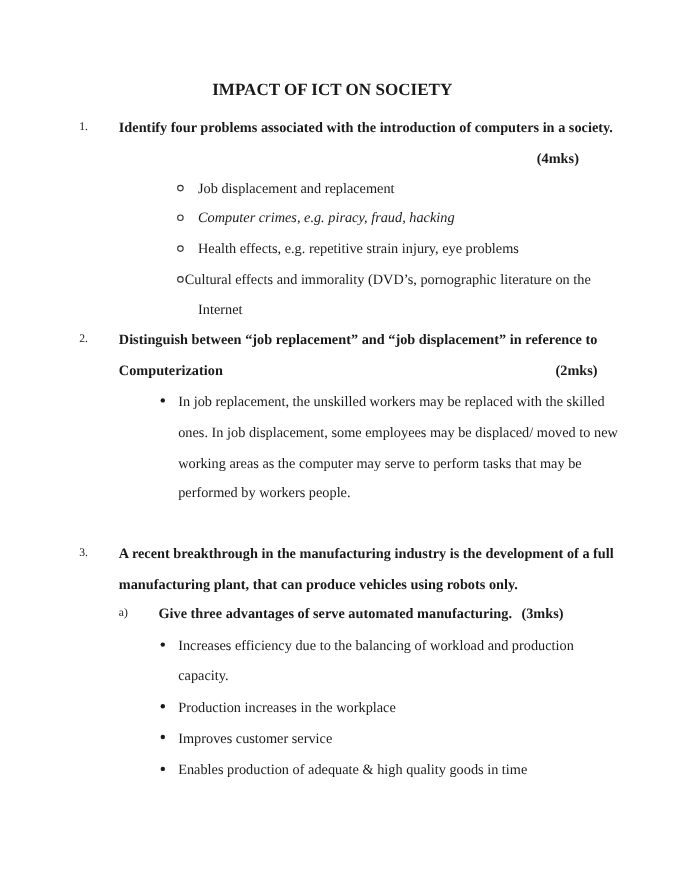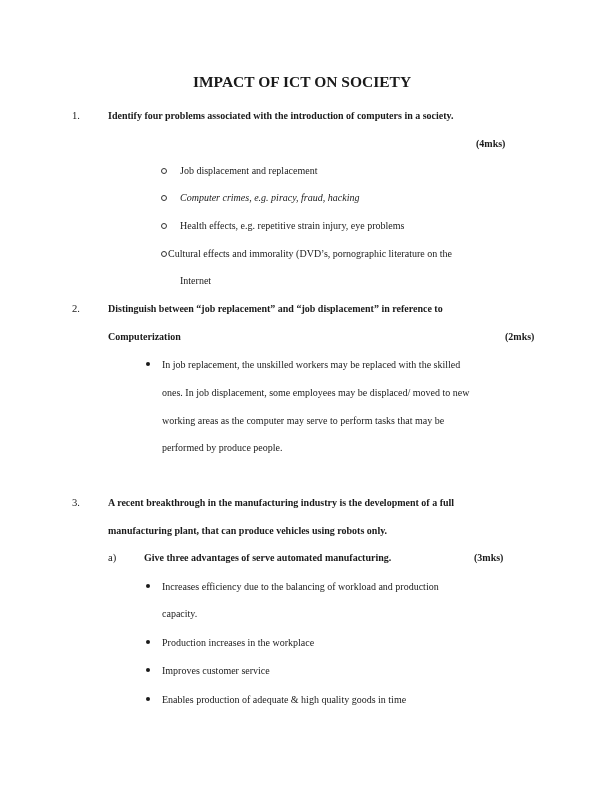--- a/index.html
+++ b/index.html
@@ -1,36 +1,36 @@
 <!DOCTYPE html>
 <html><head>
 <meta charset="utf-8">
 <style>
   html, body { margin:0; padding:0; background:#ffffff; }
   body { width:612px; height:792px; position:relative; overflow:hidden;
          font-family:"Liberation Serif", "DejaVu Serif", serif; color:#1a1a1a; }
-  .ln { position:absolute; white-space:nowrap; font-size:10px; line-height:14px; }
+  .ln { position:absolute; white-space:nowrap; font-size:13px; line-height:14px; }
   .b { font-weight:bold; }
   .title { position:absolute; left:0; width:604px; text-align:center; top:72px;
            font-size:15.5px; font-weight:bold; line-height:20px; }
   .num { position:absolute; font-size:10.6px; line-height:14px; }
   .circ { position:absolute; width:4px; height:4px; border:1px solid #333; border-radius:50%; }
   .dot { position:absolute; width:4px; height:4px; background:#1a1a1a; border-radius:50%; }
 </style>
 </head>
 <body>
 
 <div>
 
   <div class="title">IMPACT OF ICT ON SOCIETY</div>
 
   <div>
     <span class="num" style="left:72px; top:109px;">1.</span>
     <span class="ln b" style="left:108px; top:109px;">Identify four problems associated with the introduction of computers in a society.</span>
-    <span class="ln b" style="left:476px; top:137px;">(4mks)</span>
+    <span class="ln b" style="left:488px; top:137px;">(4mks)</span>
 
     <span class="circ" style="left:161px; top:168px;"></span>
     <span class="ln" style="left:180px; top:164px;">Job displacement and replacement</span>
 
     <span class="circ" style="left:161px; top:195px;"></span>
     <span class="ln" style="left:180px; top:191px;font-style:italic;">Computer crimes, e.g. piracy, fraud, hacking</span>
 
     <span class="circ" style="left:161px; top:223px;"></span>
     <span class="ln" style="left:180px; top:219px;">Health effects, e.g. repetitive strain injury, eye problems</span>
 
@@ -42,21 +42,21 @@
   <div>
     <span class="num" style="left:72px; top:302px;">2.</span>
     <span class="ln b" style="left:108px; top:302px;">Distinguish between “job replacement” and “job displacement” in reference to</span>
     <span class="ln b" style="left:108px; top:330px;">Computerization</span>
     <span class="ln b" style="left:505px; top:330px;text-align:right;">(2mks)</span>
 
     <span class="dot" style="left:146px; top:362px;"></span>
     <span class="ln" style="left:162px; top:358px;">In job replacement, the unskilled workers may be replaced with the skilled</span>
     <span class="ln" style="left:162px; top:386px;">ones.  In job displacement, some employees may be displaced/ moved to new</span>
     <span class="ln" style="left:162px; top:414px;">working areas as the computer may serve to perform tasks that may be</span>
-    <span class="ln" style="left:162px; top:441px;">performed by produce people.</span>
+    <span class="ln" style="left:162px; top:441px;">performed by workers people.</span>
   </div>
 
   <div>
     <span class="num" style="left:72px; top:496px;">3.</span>
     <span class="ln b" style="left:108px; top:496px;">A recent breakthrough in the manufacturing industry is the development of a full</span>
     <span class="ln b" style="left:108px; top:524px;">manufacturing plant, that can produce vehicles using robots only.</span>
 
     <span class="num" style="left:108px; top:551px;">a)</span>
     <span class="ln b" style="left:144px; top:551px;">Give three advantages of serve automated manufacturing.</span>
     <span class="ln b" style="left:474px; top:551px;">(3mks)</span>

